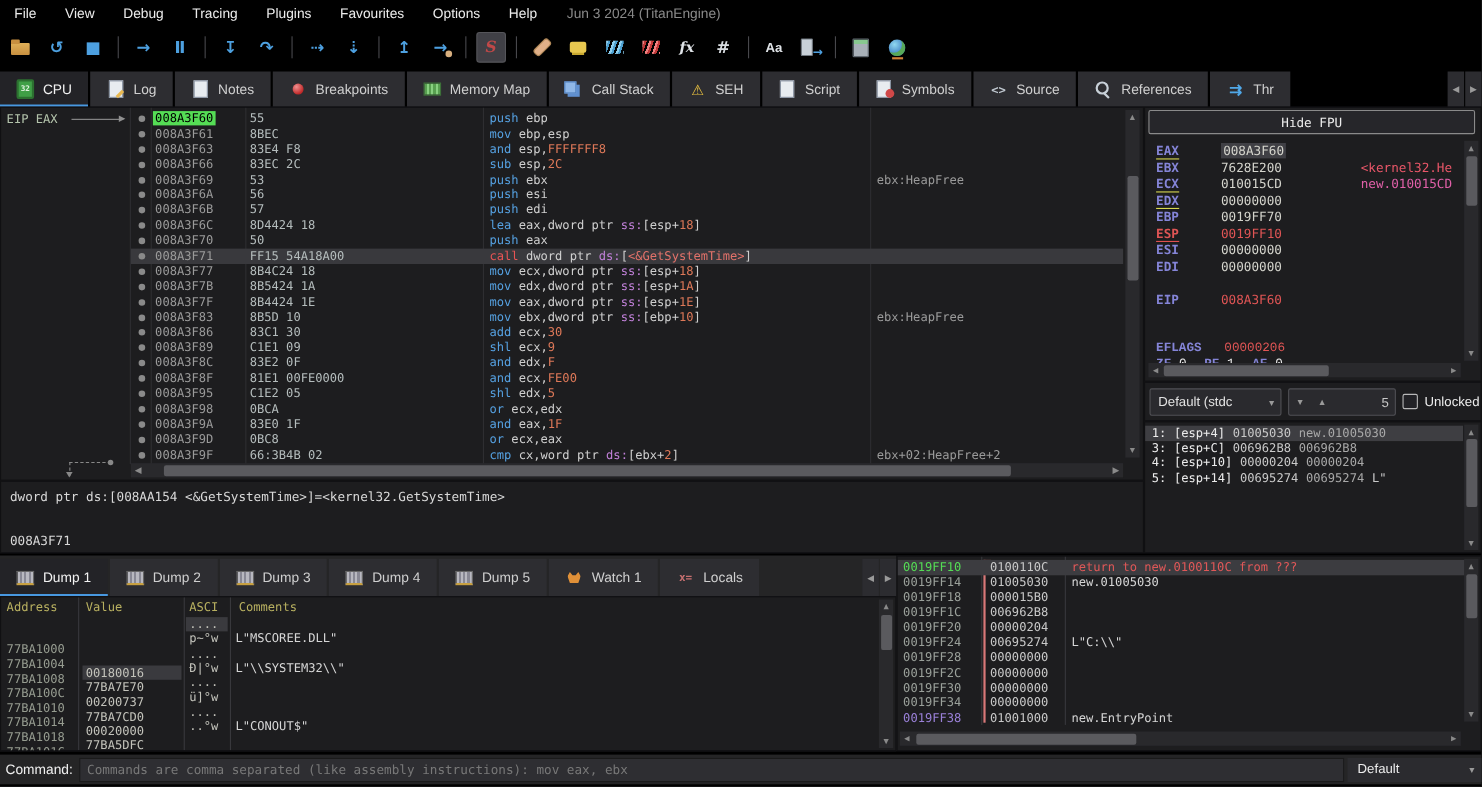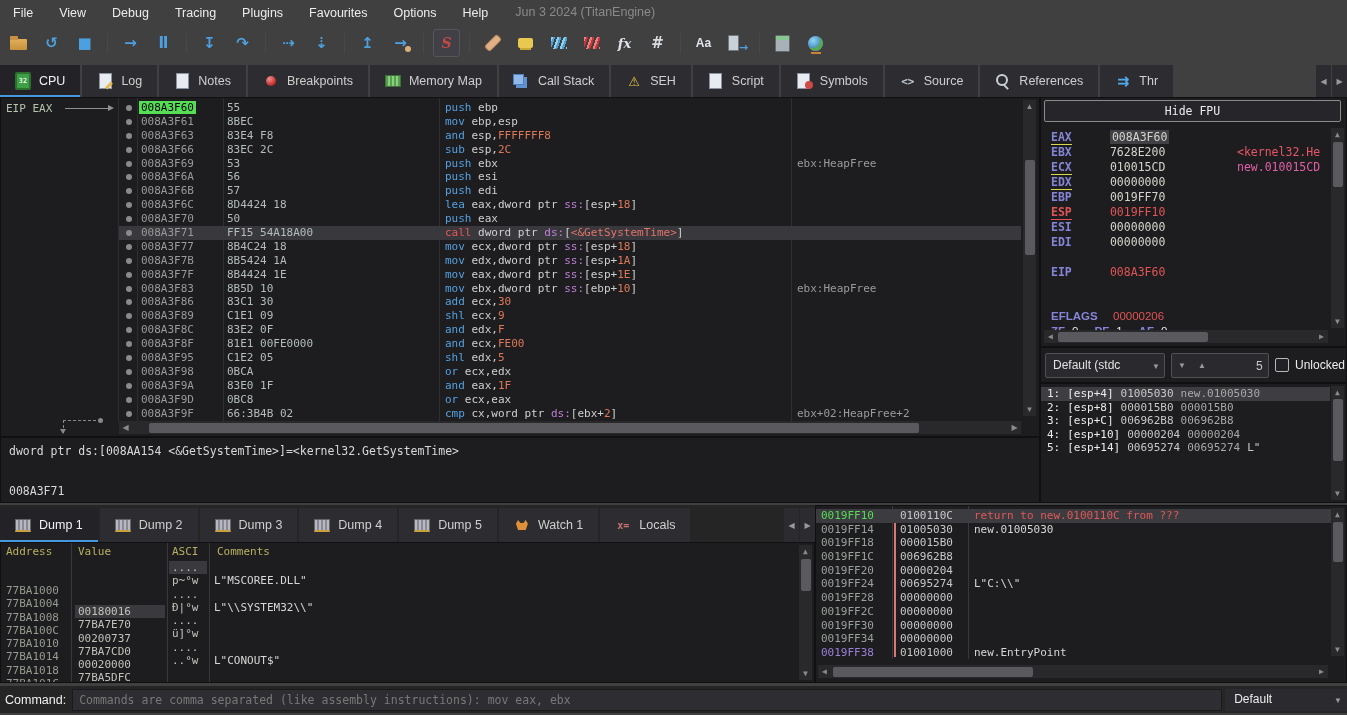--- a/index.html
+++ b/index.html
@@ -1,19 +1,19 @@
 <!DOCTYPE html>
 <html><head>
 <meta charset="utf-8">
 <style>
   * { margin:0; padding:0; box-sizing:border-box; }
   html,body { width:1347px; height:715px; overflow:hidden; background:#252526;
     font-family:"Liberation Sans", sans-serif; }
-  #app { position:relative; width:1347px; height:715px; background:#404040; color:#d0d0d0; }
-  .mono { font-family:Liberation Sans, sans-serif; }
+  #app { position:relative; width:1347px; height:715px; background:#000000; color:#d0d0d0; }
+  .mono { font-family:Liberation Mono, monospace; }
 
   
   .menubar { position:absolute; left:0; top:0; width:1347px; height:24px; display:flex; align-items:center; }
   .mitem { padding:3px 13px; color:#ececec; font-size:12.5px; }
   .mversion { margin-left:14px; color:#8a8a8a; font-size:12.5px; }
 
   
   .toolbar { position:absolute; left:2px; top:24px; width:1345px; height:38px; display:flex; align-items:center; }
   .tb { width:27px; height:28px; margin:0 3px; display:inline-flex; align-items:center; justify-content:center;
         font:bold 15px "DejaVu Sans", sans-serif; color:#4da0e0; position:relative; border-radius:3px; }
@@ -596,23 +596,20 @@
     <span class="cbl">Unlocked</span>
   </div>
 
   <div class="pane args">
     <div class="arows">
 
         <div class="arow sel">
           <span class="ax">1:</span><span class="ae">[esp+4]</span><span class="av1">01005030</span><span class="av2">new.01005030</span><span class="aex"></span>
         </div>
 
-        <div class="arow">
-          <span class="ax">2:</span><span class="ae">[esp+8]</span><span class="av1">000015B0</span><span class="av2">000015B0</span><span class="aex"></span>
-        </div>
 
         <div class="arow">
           <span class="ax">3:</span><span class="ae">[esp+C]</span><span class="av1">006962B8</span><span class="av2">006962B8</span><span class="aex"></span>
         </div>
 
         <div class="arow">
           <span class="ax">4:</span><span class="ae">[esp+10]</span><span class="av1">00000204</span><span class="av2">00000204</span><span class="aex"></span>
         </div>
 
         <div class="arow">

